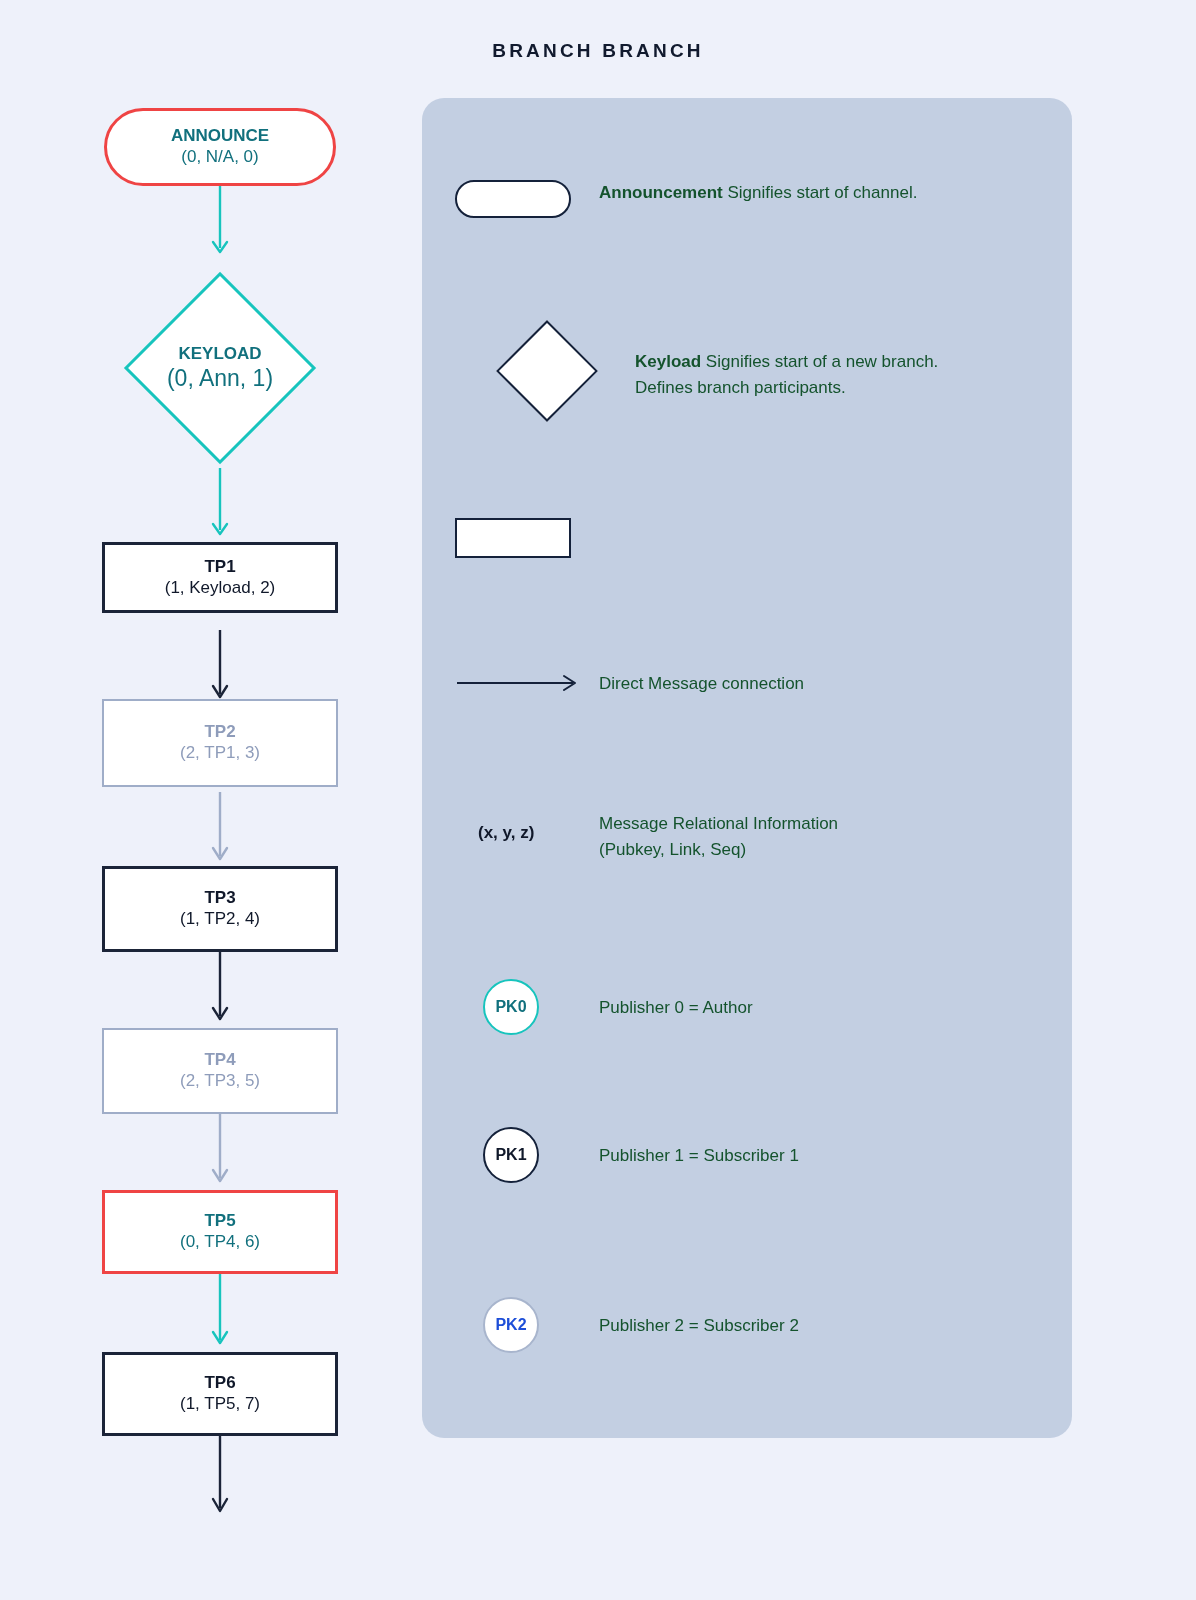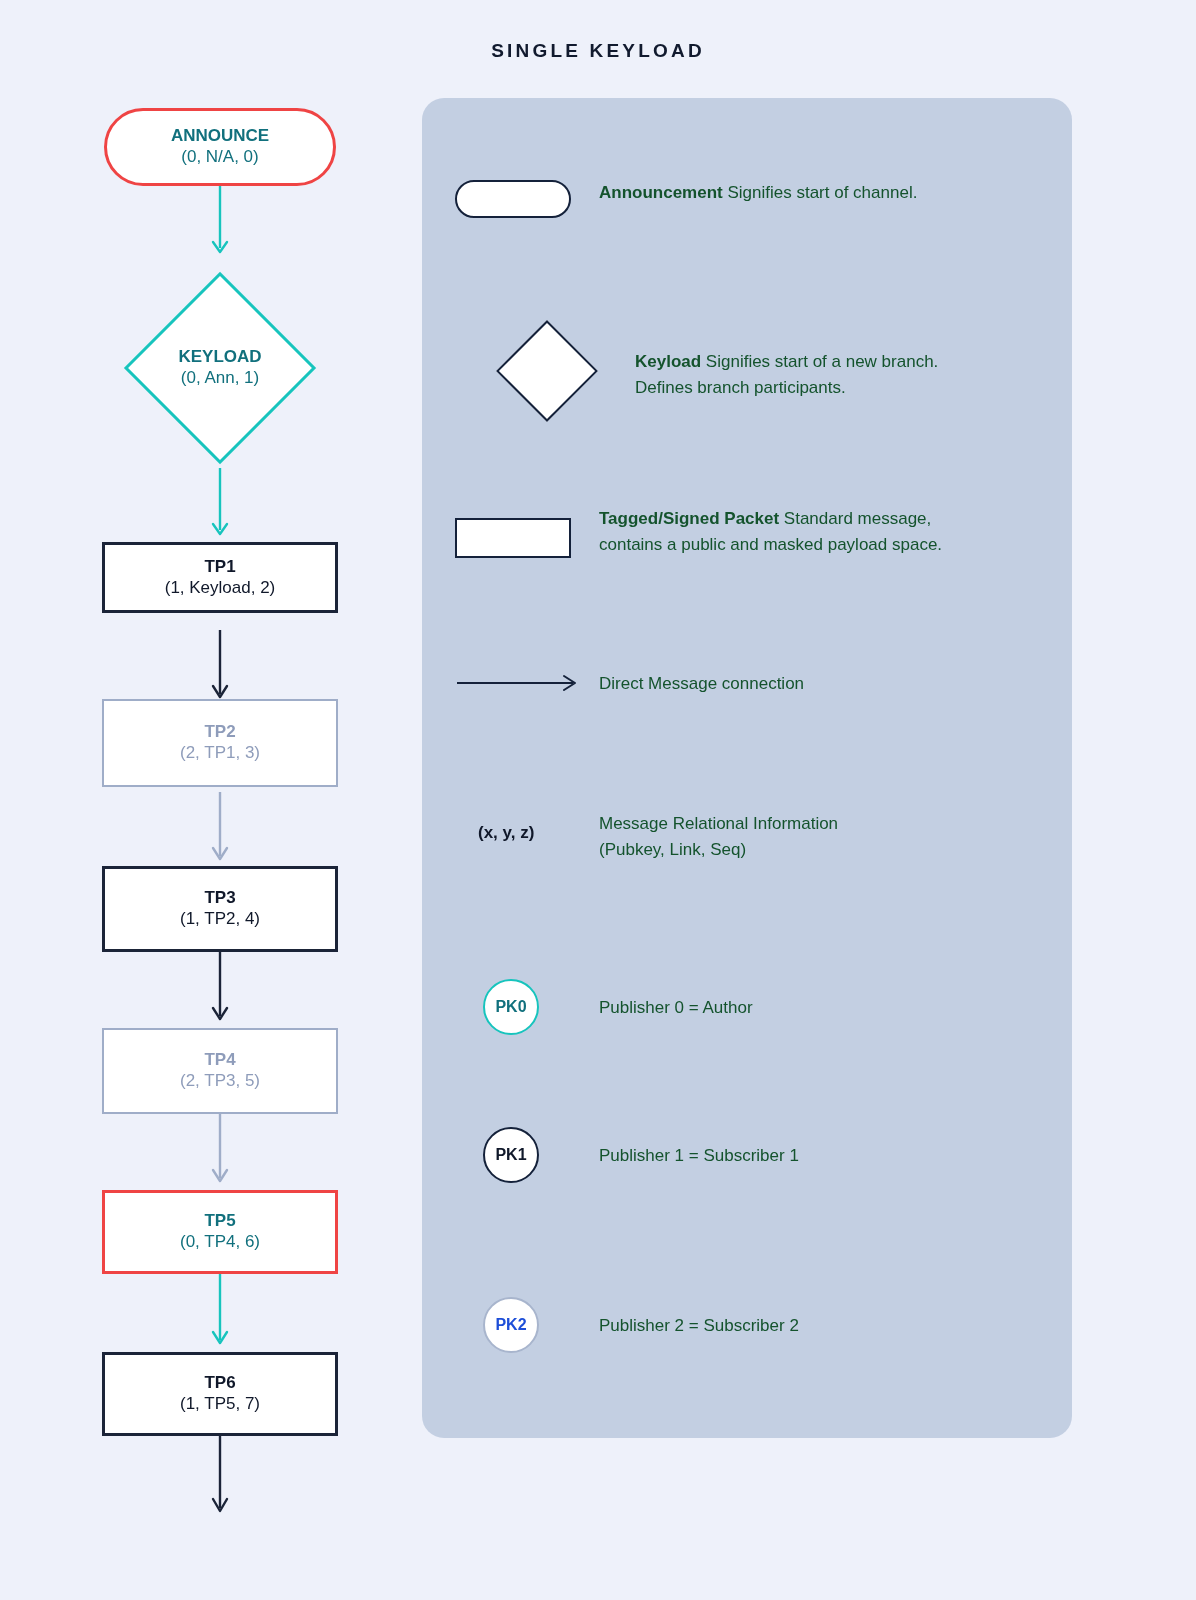--- a/index.html
+++ b/index.html
@@ -51,21 +51,21 @@
     background: #fff;
     border: 3px solid #17c4bd;
   }
   .diamond-label {
     position: absolute; left: 0; top: 0; width: 100%; height: 100%;
     display: flex; flex-direction: column;
     align-items: center; justify-content: center;
     text-align: center; line-height: 1.22; z-index: 2;
   }
   .diamond-label .n-title { font-size: 17px; font-weight: 700; color: #11707d; }
-  .diamond-label .n-sub   { font-size: 17px; color: #11707d; }
+  .diamond-label .n-sub   { font-size: 23px; color: #11707d; }
 
   
   .conn { position: absolute; }
   .conn svg { display: block; }
 
   
   .panel {
     position: absolute;
     left: 422px; top: 98px;
     width: 650px; height: 1340px;
@@ -102,21 +102,21 @@
   .c-dark { border: 2.5px solid #14213a; color: #10182a; }
   .c-gray { border: 2px solid #a8b5cd; color: #1d4ed8; }
 
   .ic-xyz { font-size: 17px; font-weight: 700; color: #10182a; }
 </style>
 </head>
 <body>
 
 <div id="root">
 
-  <div class="title">SINGLE KEYLOAD</div>
+  <div class="title">BRANCH BRANCH</div>
 
   <div class="flow">
 
     <div class="node pill v-teal" style="left:104px;top:108px;width:232px;height:78px;">
       <div class="n-title">ANNOUNCE</div>
       <div class="n-sub">(0, N/A, 0)</div>
     </div>
 
     <div class="conn" style="left:204px;top:186px;">
       <svg width="32" height="76" viewBox="0 0 32 76">
@@ -226,24 +226,20 @@
     <div class="legend-row" style="top:215px;height:110px;margin-left:36px;">
       <div class="legend-icon ic-diamond" style="left:53px;top:22px;"></div>
       <div class="legend-text" style="top:36px;">
         <b>Keyload</b><span> Signifies start of a new branch.</span><br>
         <span>Defines branch participants.</span>
       </div>
     </div>
 
     <div class="legend-row" style="top:395px;height:110px;">
       <div class="legend-icon ic-rect" style="left:33px;top:25px;"></div>
-      <div class="legend-text" style="top:13px;">
-        <b>Tagged/Signed Packet</b><span> Standard message,</span><br>
-        <span>contains a public and masked payload space.</span>
-      </div>
     </div>
 
     <div class="legend-row" style="top:565px;height:60px;">
       <div class="legend-icon" style="left:33px;top:8px;">
         <svg width="128" height="24" viewBox="0 0 128 24">
           <line x1="2" y1="12" x2="118" y2="12" stroke="#14213a" stroke-width="2"></line>
           <polyline points="109,5 120,12 109,19" fill="none" stroke="#14213a" stroke-width="2" stroke-linecap="round" stroke-linejoin="round"></polyline>
         </svg>
       </div>
       <div class="legend-text" style="top:8px;">

